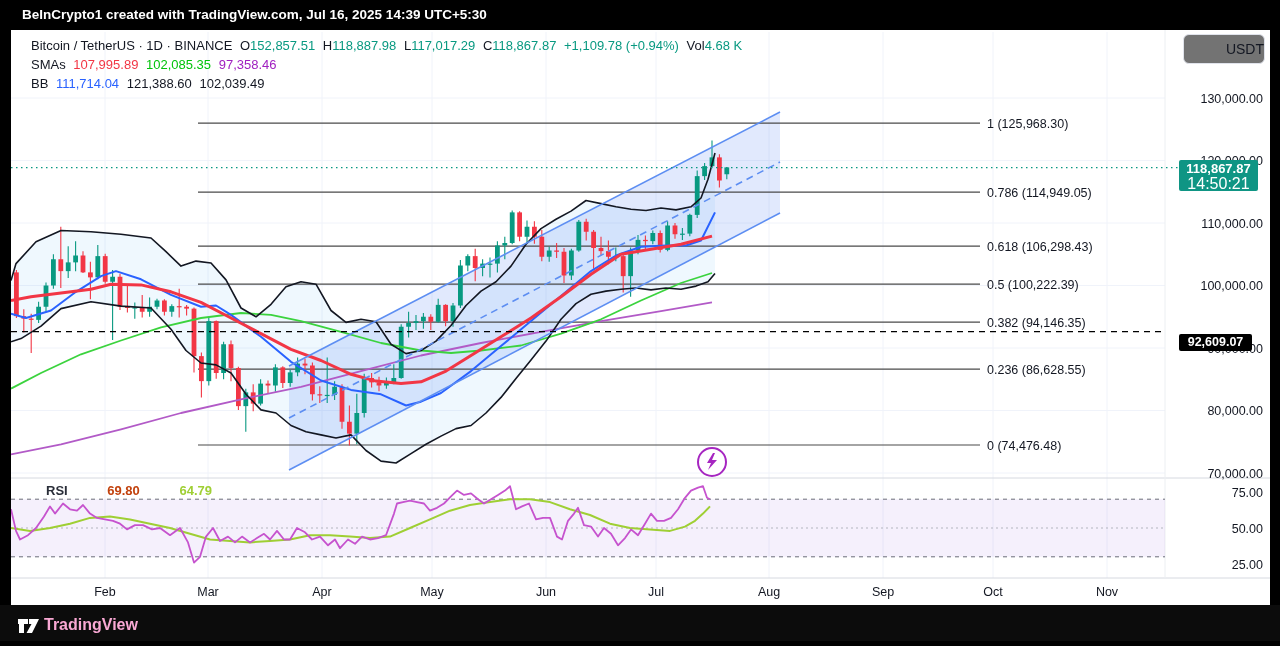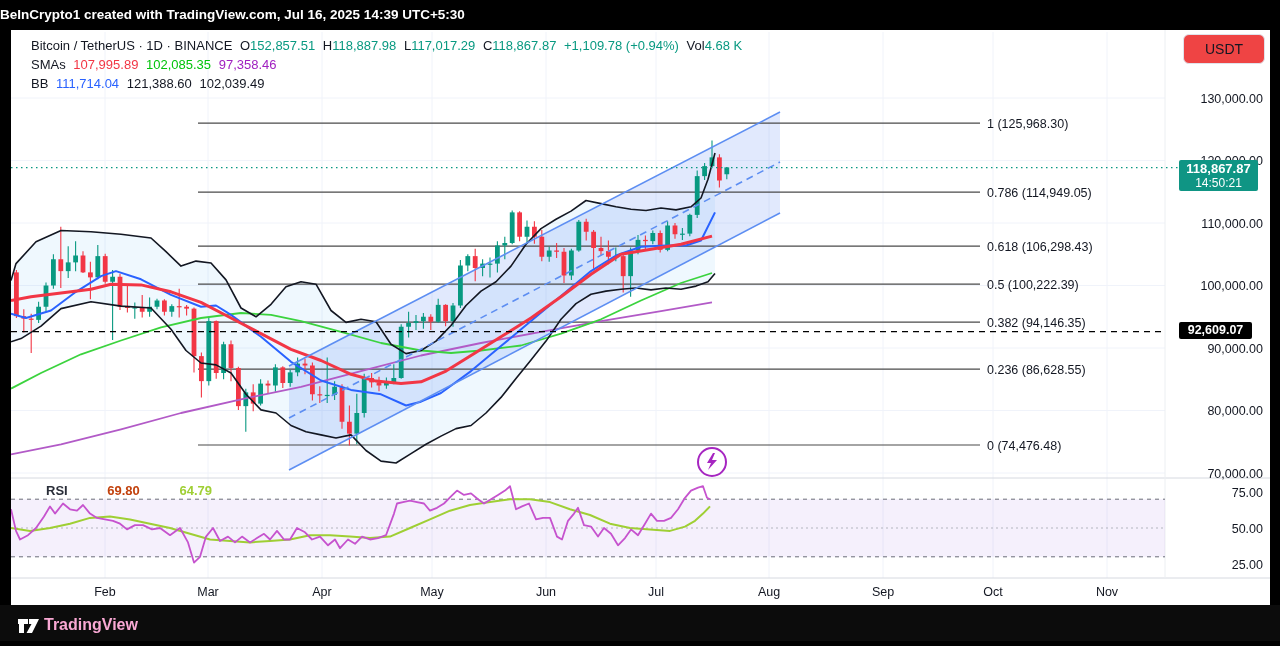--- a/index.html
+++ b/index.html
@@ -1,32 +1,32 @@
 <!DOCTYPE html>
 <html><head>
 <meta charset="utf-8">
 <style>
   html,body{margin:0;padding:0;background:#000;}
   .screen{position:relative;width:1280px;height:646px;background:#000;overflow:hidden;
           font-family:"Liberation Sans","DejaVu Sans",sans-serif;}
   .topbar{position:absolute;left:0;top:0;width:1280px;height:30px;background:#000;color:#fff;
-          font-size:13.5px;font-weight:bold;line-height:30px;box-sizing:border-box;}
+          font-size:13.5px;font-weight:bold;line-height:30px;padding-left:22px;box-sizing:border-box;}
   .panel{position:absolute;left:11px;top:30px;width:1259px;height:575px;background:#fff;}
   #chart-svg{position:absolute;left:0;top:0;}
   .legend{position:absolute;left:20px;top:6px;font-size:13px;color:#131722;line-height:19px;}
   .legend .row{white-space:nowrap;}
   .legend span{margin-right:4px;}
   .t{color:#089981;} .r{color:#f23645;} .g{color:#00c30a;} .p{color:#a020c0;} .b{color:#2962ff;margin-top:8px;} .k{color:#131722;}
   .usdt-btn{position:absolute;left:1172px;top:4px;width:80px;height:28px;border:1px solid #e0e3eb;
-            border-radius:6px;background:#ef4444;color:#131722;font-size:14px;text-align:center;line-height:28px;cursor:pointer;}
+            border-radius:6px;background:#737373;color:#131722;font-size:14px;text-align:right;line-height:28px;cursor:pointer;}
   .price-badge{position:absolute;left:1168px;top:130px;width:79px;height:31px;background:#0f9584;border-radius:2px;
                color:#fff;text-align:center;}
   .price-badge .pb1{font-size:13px;font-weight:bold;line-height:16px;margin-top:1px;}
-  .price-badge .pb2{font-size:12px;line-height:13px;}
-  .level-badge{position:absolute;left:1168px;top:292px;width:73px;height:17px;background:#000;border-radius:2px;
+  .price-badge .pb2{font-size:16px;line-height:13px;}
+  .level-badge{position:absolute;left:1168px;top:304px;width:73px;height:17px;background:#000;border-radius:2px;
                color:#fff;font-size:12.5px;font-weight:bold;text-align:center;line-height:17px;}
   .rsi-legend{position:absolute;left:5px;top:453px;font-size:13px;font-weight:bold;color:#2a2e39;}
   .rsi-legend span{margin-right:6px;padding-left:30px;}
   .rsi-p{color:#c2410c;} .rsi-g{color:#9fcf34;}
   .flash{position:absolute;left:686px;top:417px;width:30px;height:30px;border:2.5px solid #a626c1;border-radius:50%;
          background:#fff;box-sizing:border-box;}
   .footer{position:absolute;left:0;top:605px;width:1280px;height:36px;background:#0c0c0c;color:#f9a8d4;}
   .footer .brand{position:absolute;left:44px;top:11px;font-size:16px;font-weight:bold;}
   .footer svg{position:absolute;left:18px;top:12px;}
 </style>

